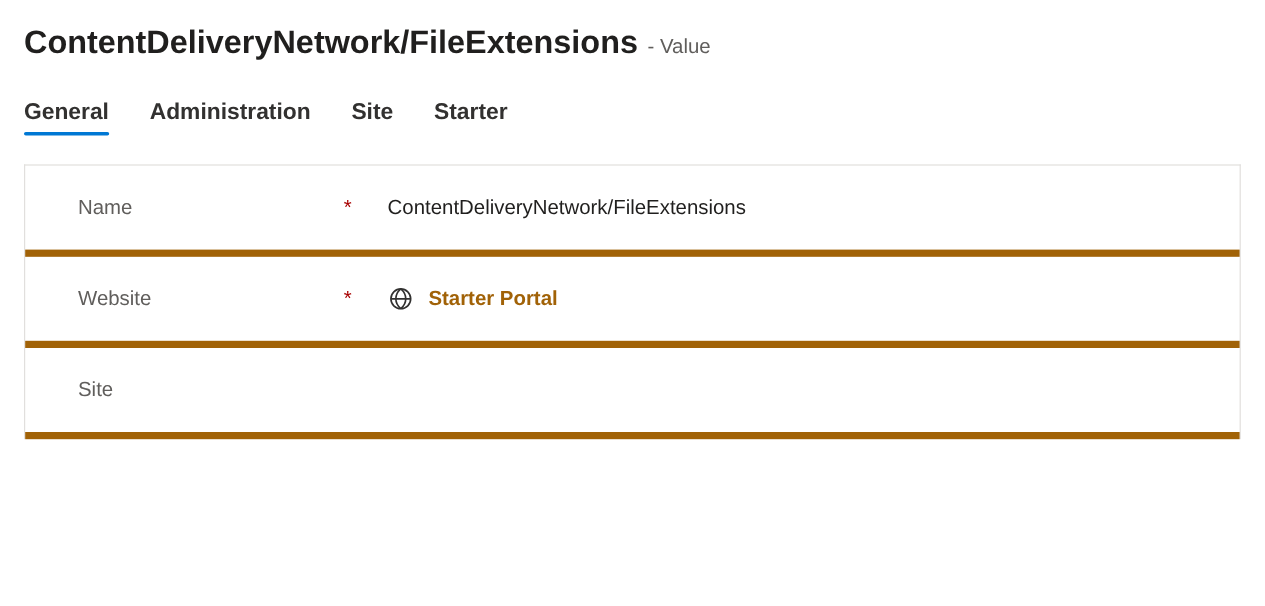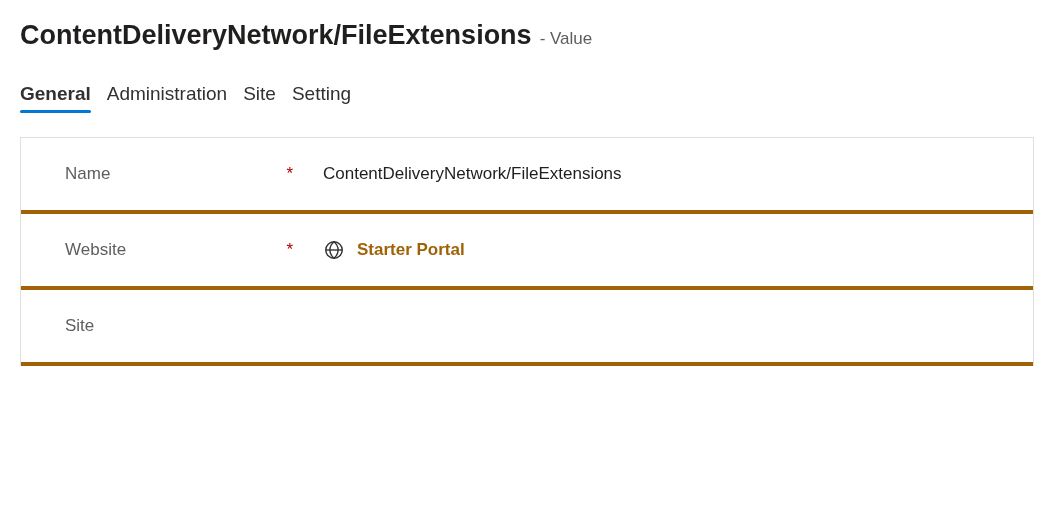--- a/index.html
+++ b/index.html
@@ -33,27 +33,27 @@
       color: #605e5c;
     }
     .entity-label {
       font-size: 17px;
       font-weight: 400;
       color: #323130;
       margin-top: 2px;
     }
     .tabs {
       display: flex;
-      gap: 16px;
+      gap: 34px;
       margin-top: 32px;
       padding-bottom: 0;
     }
     .tab {
       font-size: 19px;
-      font-weight: 400;
+      font-weight: 700;
       color: #323130;
       padding-bottom: 8px;
       cursor: pointer;
       position: relative;
     }
     .tab.active {
       font-weight: 600;
     }
     .tab.active::after {
       content: "";
@@ -68,21 +68,21 @@
     .form-area {
       border: 1px solid #e1dfdd;
       border-bottom: none;
       margin-top: 24px;
       padding: 0;
     }
     .form-row {
       display: flex;
       align-items: center;
       padding: 24px 0 24px 44px;
-      border-bottom: 4px solid #a16207;
+      border-bottom: 6px solid #a16207;
       min-height: 76px;
     }
     .form-row.no-border {
       border-bottom: none;
     }
     .form-label-col {
       width: 258px;
       display: flex;
       align-items: center;
       justify-content: space-between;
@@ -128,21 +128,21 @@
   <div class="title-row">
     <span class="page-title">ContentDeliveryNetwork/FileExtensions</span>
     <span class="saved-label">- Value</span>
   </div>
 </div>
 
 <div class="tabs">
   <div class="tab active">General</div>
   <div class="tab">Administration</div>
   <div class="tab">Site</div>
-  <div class="tab">Setting</div>
+  <div class="tab">Starter</div>
 </div>
 
 <div class="form-area">
 
   <div class="form-row">
     <div class="form-label-col">
       <span class="form-label">Name</span>
       <span class="required-star">*</span>
     </div>
     <div class="form-value-col">

